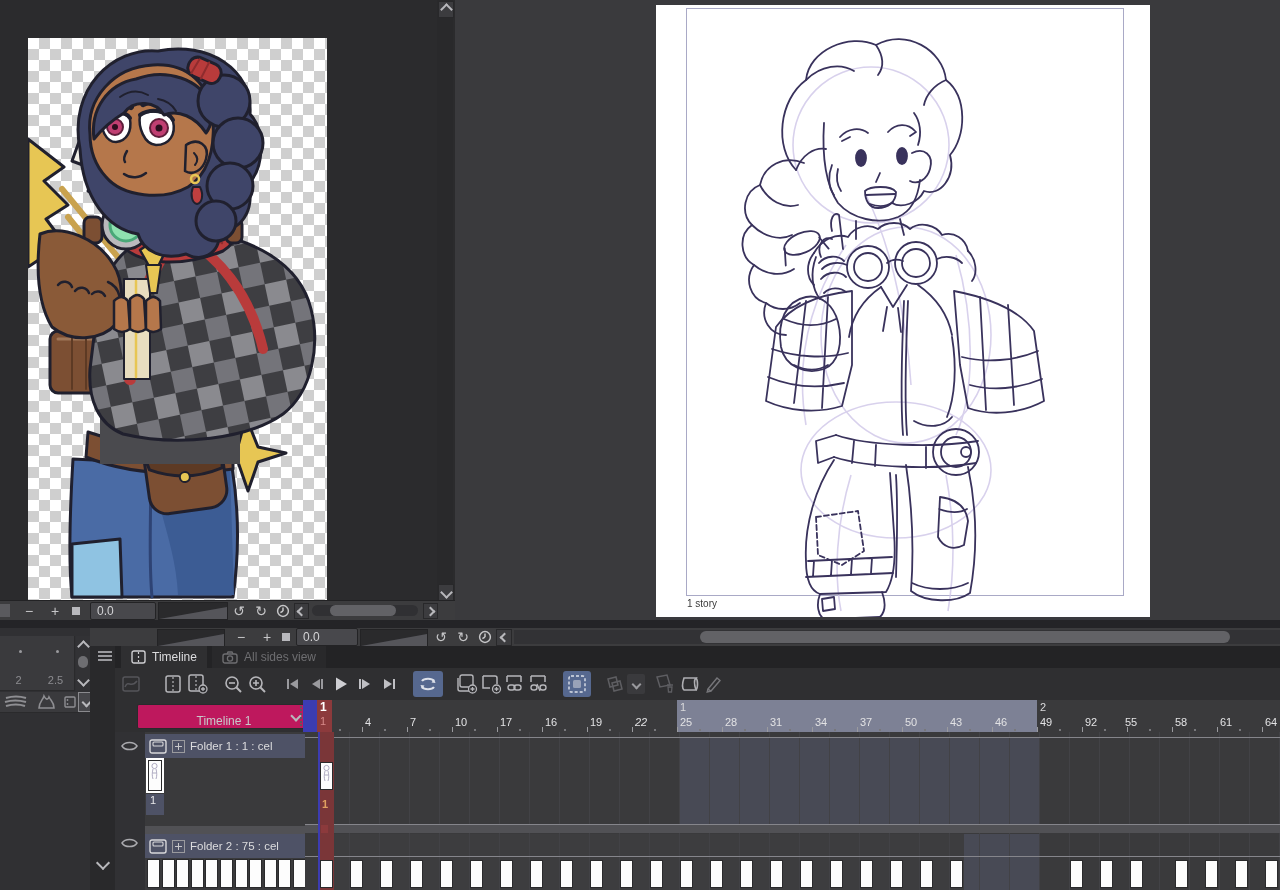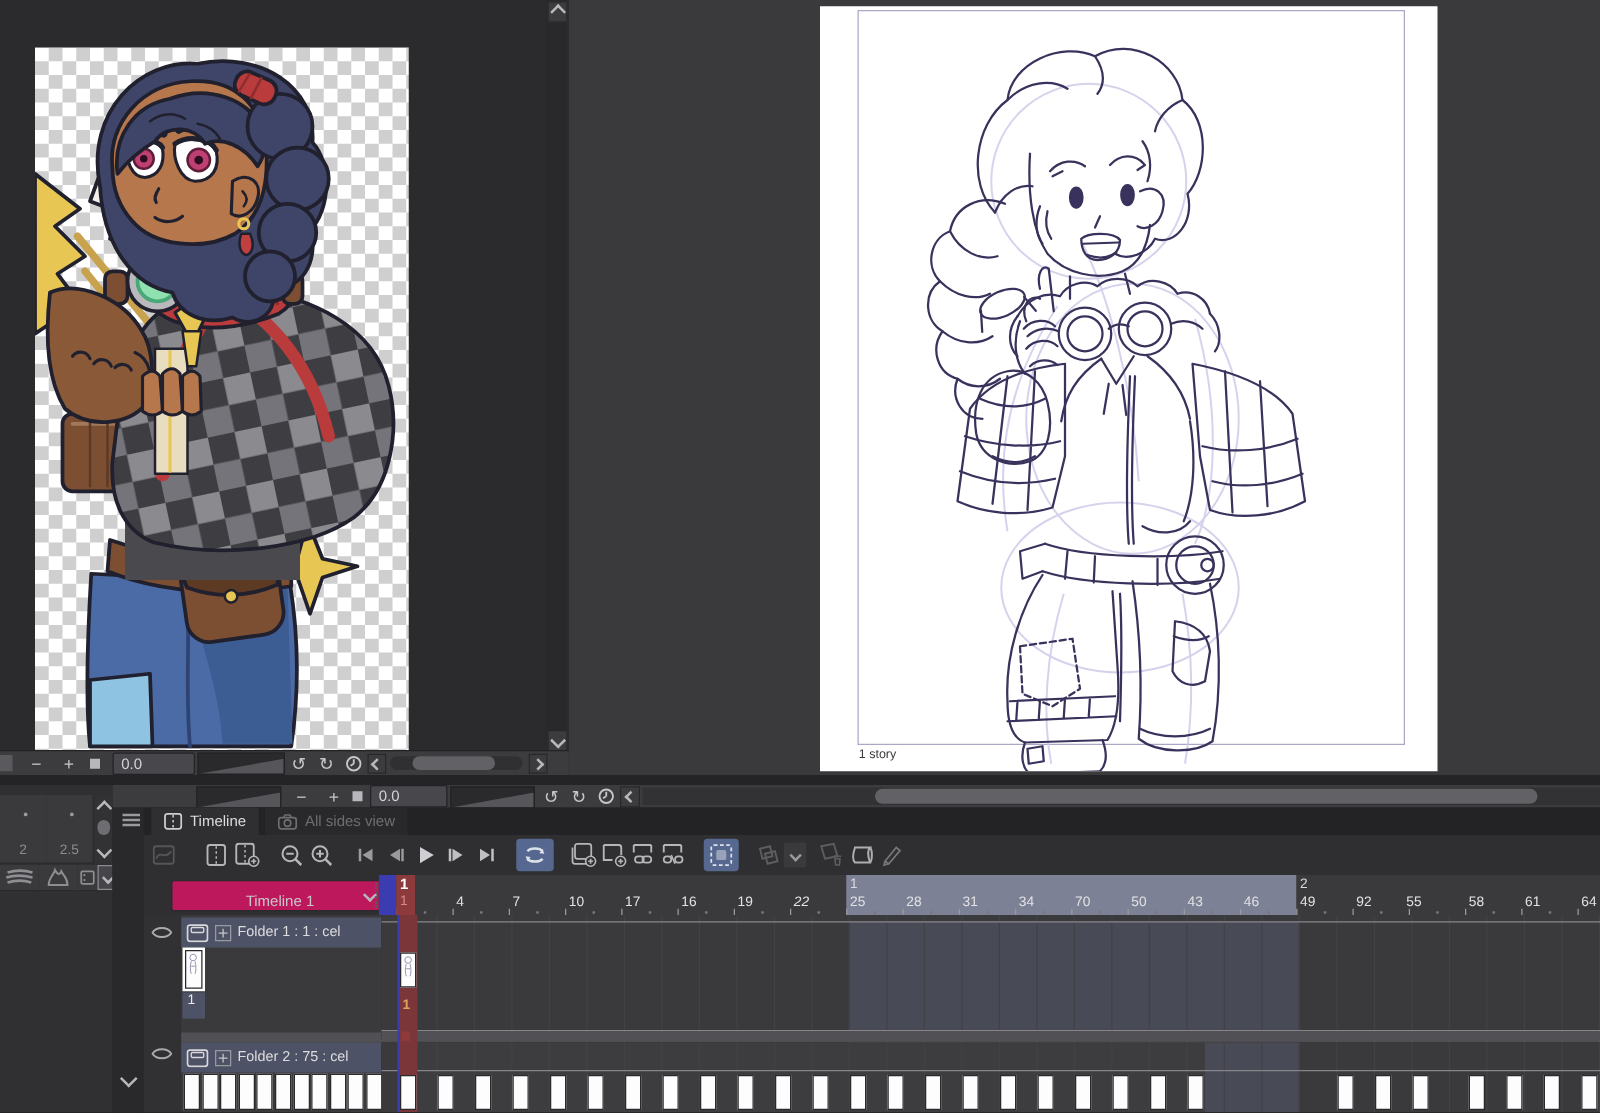--- a/index.html
+++ b/index.html
@@ -599,21 +599,21 @@
         <div class="tickdot" style="left: 396px;"></div>
         <div class="ruler-num" style="left: 422px;">28</div>
         <div class="tick" style="left: 419px;"></div>
         <div class="tickdot" style="left: 441px;"></div>
         <div class="ruler-num" style="left: 467px;">31</div>
         <div class="tick" style="left: 464px;"></div>
         <div class="tickdot" style="left: 486px;"></div>
         <div class="ruler-num" style="left: 512px;">34</div>
         <div class="tick" style="left: 509px;"></div>
         <div class="tickdot" style="left: 531px;"></div>
-        <div class="ruler-num" style="left: 557px;">70</div>
+        <div class="ruler-num" style="left: 557px;">37</div>
         <div class="tick" style="left: 554px;"></div>
         <div class="tickdot" style="left: 576px;"></div>
         <div class="ruler-num" style="left: 602px;">50</div>
         <div class="tick" style="left: 599px;"></div>
         <div class="tickdot" style="left: 621px;"></div>
         <div class="ruler-num" style="left: 647px;">43</div>
         <div class="tick" style="left: 644px;"></div>
         <div class="tickdot" style="left: 666px;"></div>
         <div class="ruler-num" style="left: 692px;">46</div>
         <div class="tick" style="left: 689px;"></div>

